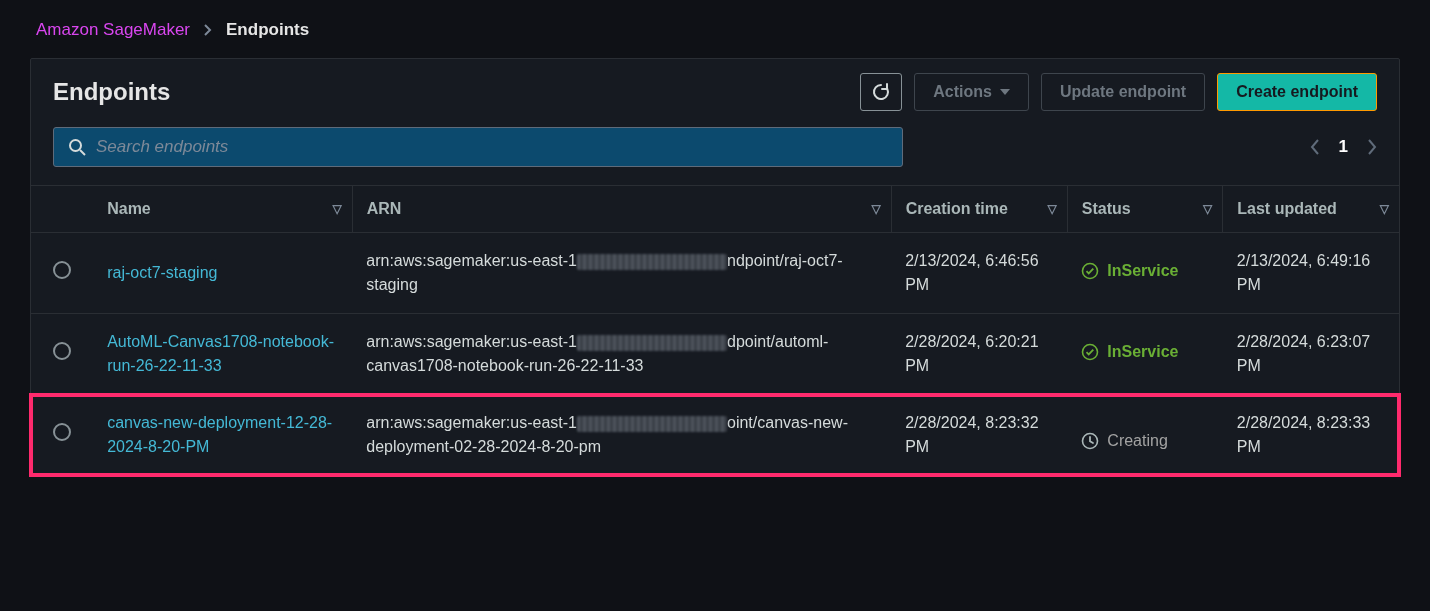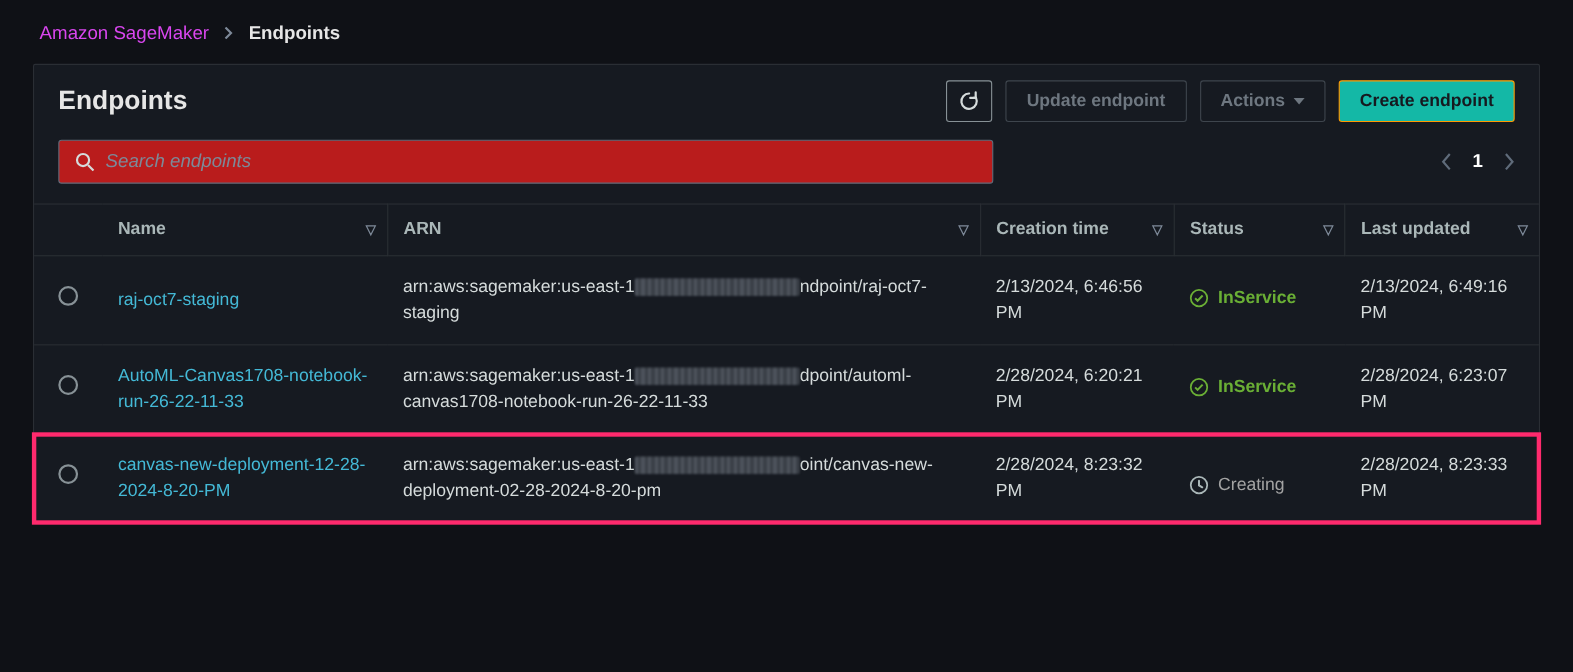--- a/index.html
+++ b/index.html
@@ -87,21 +87,21 @@
   }
   .search-box {
     display: flex;
     align-items: center;
     gap: 10px;
     width: 850px;
     height: 40px;
     border: 1px solid #5f6b7a;
     border-radius: 3px;
     padding: 0 14px;
-    background: #b91c1c;
+    background: #0c4a6e;
   }
   .search-box input {
     flex: 1;
     background: transparent;
     border: none;
     outline: none;
     color: #d5dbdb;
     font-size: 17px;
     font-style: italic;
   }
@@ -198,26 +198,26 @@
     <div class="btn btn-outline icon-only" title="Refresh">
       <span>
         <svg width="20" height="20" viewBox="0 0 20 20">
             <path d="M10 3a7 7 0 1 0 6.3 4H14" fill="none" stroke="#d5dbdb" stroke-width="2" stroke-linecap="round"></path>
             <path d="M16 2v5h-5" fill="none" stroke="#d5dbdb" stroke-width="2" stroke-linecap="round"></path>
           </svg>
       </span>
     </div>
 
     <div class="btn btn-disabled">
-      <span>Update endpoint</span>
-    </div>
-
-    <div class="btn btn-disabled">
       <span>Actions</span>
       <span class="caret-down"></span>
+    </div>
+
+    <div class="btn btn-disabled">
+      <span>Update endpoint</span>
     </div>
 
     <div class="btn btn-primary">
       <span>Create endpoint</span>
     </div>
   </div>
 
   <div class="search-row">
     <div class="search-box">
       <span>

